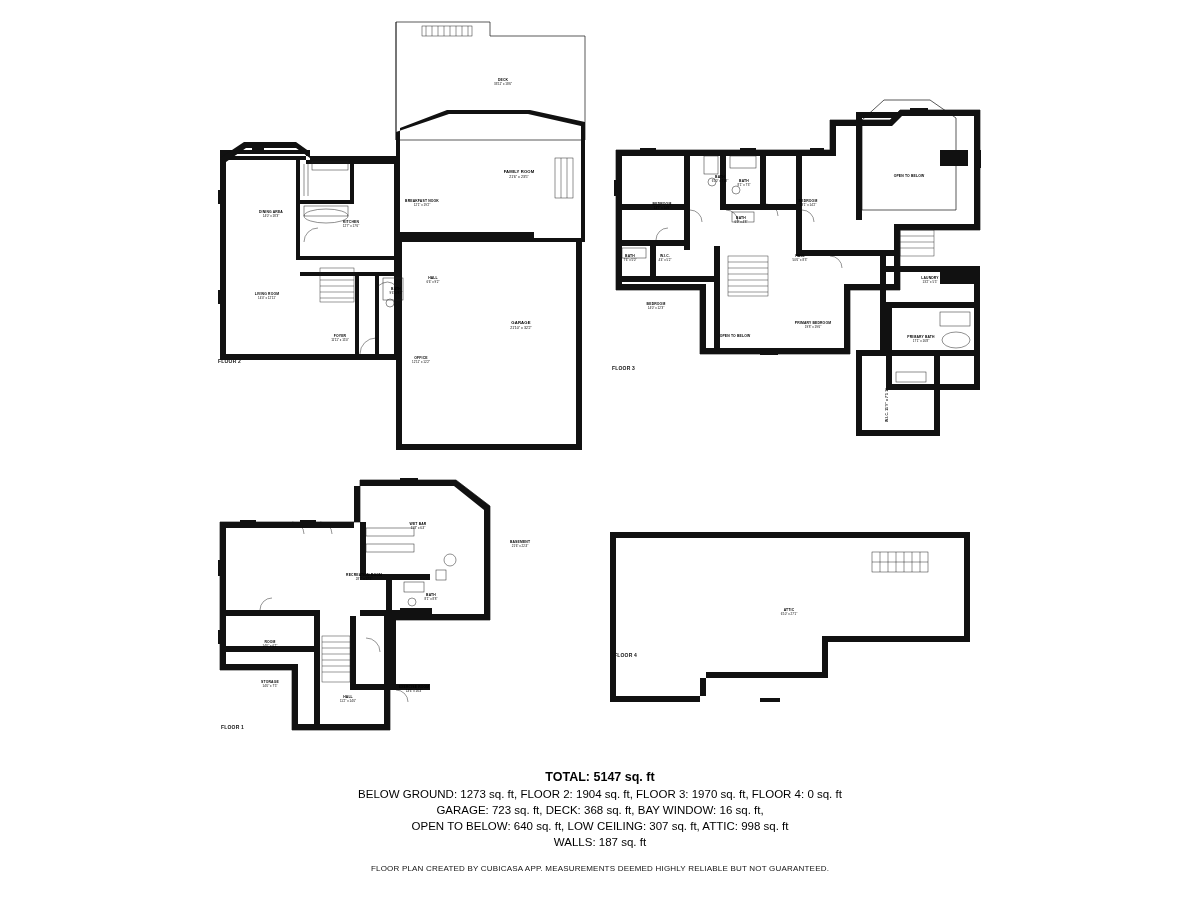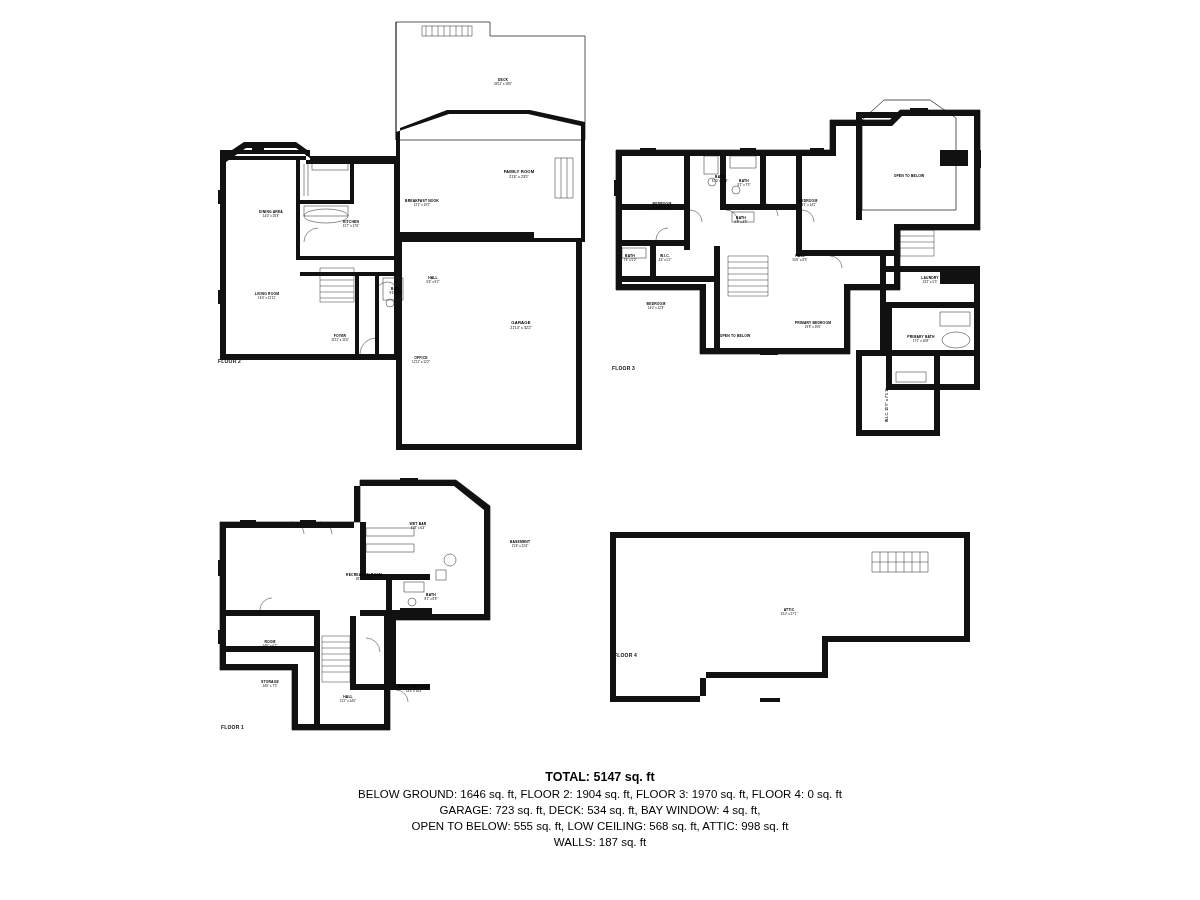--- a/index.html
+++ b/index.html
@@ -423,19 +423,20 @@
       </div>
       <div class="floor-tag" style="left: 614px; top: 652px;">FLOOR 4</div>
       <div class="room-label sm" style="left: 789px; top: 613px;">
         <div class="nm">ATTIC</div>
         <div class="dm">6'10" x 27'1"</div>
       </div>
     </div>
 
   <div id="summary">
     <div class="total">TOTAL: 5147 sq. ft</div>
-    <div class="ln">BELOW GROUND: 1646 sq. ft, FLOOR 2: 1904 sq. ft, FLOOR 3: 1970 sq. ft, FLOOR 4: 0 sq. ft</div>
-    <div class="ln">GARAGE: 723 sq. ft, DECK: 534 sq. ft, BAY WINDOW: 4 sq. ft,</div>
-    <div class="ln">OPEN TO BELOW: 555 sq. ft, LOW CEILING: 568 sq. ft, ATTIC: 998 sq. ft</div>
+    <div class="ln">BELOW GROUND: 1273 sq. ft, FLOOR 2: 1904 sq. ft, FLOOR 3: 1970 sq. ft, FLOOR 4: 0 sq. ft</div>
+    <div class="ln">GARAGE: 723 sq. ft, DECK: 368 sq. ft, BAY WINDOW: 16 sq. ft,</div>
+    <div class="ln">OPEN TO BELOW: 640 sq. ft, LOW CEILING: 307 sq. ft, ATTIC: 998 sq. ft</div>
     <div class="ln">WALLS: 187 sq. ft</div>
+    <div class="credit">FLOOR PLAN CREATED BY CUBICASA APP. MEASUREMENTS DEEMED HIGHLY RELIABLE BUT NOT GUARANTEED.</div>
   </div>
 
 </div>
 
 </body></html>

